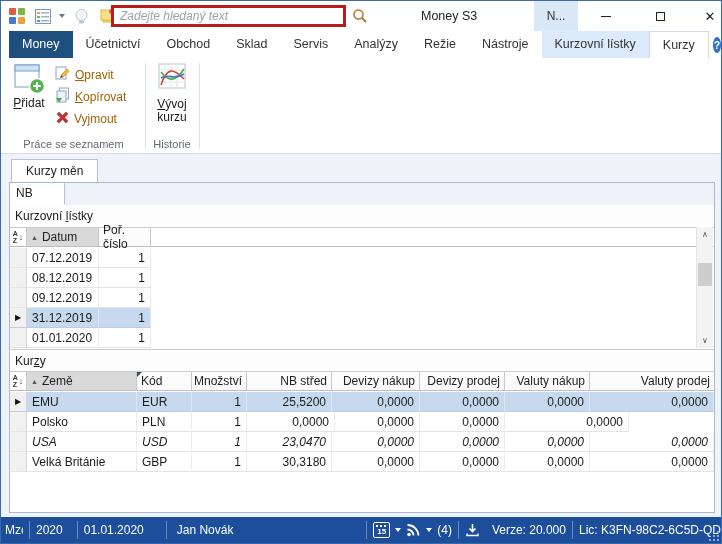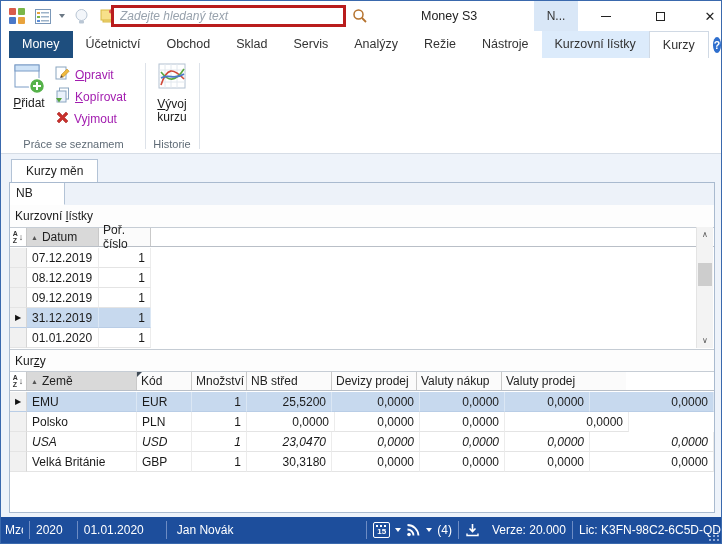--- a/index.html
+++ b/index.html
@@ -29,38 +29,38 @@
 .rtab.ctx { background:#dcebfb; }
 .rtab.active { background:#fff; border:1px solid #d0d9e4; border-bottom:none; }
 .helpbtn { margin-left:4px; align-self:center; width:16px; height:16px; border-radius:50%; background:#2f6fce; color:#fff; font-size:10.5px; font-weight:bold; text-align:center; line-height:16px; }
 
 
 .ribbonbody { position:absolute; left:0; top:57px; width:720px; height:96px; background:#fff; border-bottom:1px solid #d6dde6; }
 .grp-sep { position:absolute; top:5px; height:86px; width:1px; background:#dde2e9; }
 .grouplabel { position:absolute; bottom:3px; font-size:11px; color:#5f6b76; text-align:center; }
 .bigbtn { position:absolute; top:3px; width:46px; height:74px; display:flex; flex-direction:column; align-items:center; font-size:12px; color:#1a1a1a; }
 .bigbtn .lbl { margin-top:2px; text-align:center; line-height:13px; }
-.smallbtn { position:absolute; left:54px; width:86px; height:21px; display:flex; align-items:center; gap:4px; font-size:12px; color:#a21caf; }
+.smallbtn { position:absolute; left:54px; width:86px; height:21px; display:flex; align-items:center; gap:4px; font-size:12px; color:#a16207; }
 u { text-decoration:underline; }
 
 
 .docarea { position:absolute; left:0; top:153px; width:720px; height:363px; background:#eef3fa; }
 .doctab { position:absolute; left:10px; top:5px; height:23px; padding:0 14px; background:#fff; border:1px solid #b3c3d6; border-bottom:none; line-height:22px; font-size:12px; color:#222; }
 .panel { position:absolute; left:8px; top:28px; width:706px; height:331px; background:#fff; border:1px solid #a9bacf; }
 .subtabrow { position:absolute; left:0; top:0; width:704px; height:22px; background:#edf2f9; }
 .subtab { position:absolute; left:0; top:0; height:22px; width:55px; background:#fff; border-right:1px solid #b3c3d6; border-bottom:1px solid #fff; line-height:21px; padding-left:6px; font-size:12px; color:#222; }
 .seclabel { position:absolute; left:0; width:704px; height:22px; line-height:22px; padding-left:5px; font-size:12px; color:#1a1a1a; background:#fdfdfd; }
 .sec1 { top:22px; } .sec2 { top:166px; border-top:1px solid #c5ccd4; }
 
 
 .thead { position:absolute; left:0; display:flex; height:20px; border-top:1px solid #c6cdd5; border-bottom:1px solid #b9bfc7; font-size:12px; color:#222; background:#fff; }
 .t1head { top:44px; width:704px; } .t2head { top:188px; width:704px; }
 .hc { border-right:1px solid #c9c9c9; display:flex; align-items:center; padding:0 4px; position:relative; background:#fbfbfb; }
 .hc.sorted { background:#d9d9d9; }
-.hc.num { }
+.hc.num { justify-content:flex-end; }
 .hc.iconcell { justify-content:center; padding:0; background:#fff; }
 .hc.fill { border-right:none; background:#fff; flex:1; }
 .sort-asc { font-size:7px; color:#555; margin-right:4px; }
 .azicon { display:flex; align-items:center; line-height:1; }
 .azicon .ltrs { display:flex; flex-direction:column; font-size:7px; font-weight:bold; color:#333; }
 .azicon .arr { font-size:9px; color:#333; margin-left:1px; }
 .corner-tri { position:absolute; left:0; top:0; width:0; height:0; border-top:5px solid #3f4a56; border-right:5px solid transparent; }
 .trow { position:absolute; left:0; display:flex; height:20px; font-size:12px; color:#1a1a1a; }
 .tc { display:flex; align-items:center; padding:0 5px; border-bottom:1px solid #e4e4e4; border-right:1px solid #ececec; background:#fff; overflow:hidden; white-space:nowrap; }
 .tc.num { justify-content:flex-end; }
@@ -311,20 +311,23 @@
         <div class="hc w-kod">
             <span class="corner-tri"></span>
             <span>Kód</span>
           </div>
         <div class="hc num w-mnoz">
             <span>Množství</span>
           </div>
         <div class="hc num w-nbs">
             <span>NB střed</span>
           </div>
+        <div class="hc num w-dn">
+            <span>Devizy nákup</span>
+          </div>
         <div class="hc num w-dp">
             <span>Devizy prodej</span>
           </div>
         <div class="hc num w-vn">
             <span>Valuty nákup</span>
           </div>
         <div class="hc num w-vp" style="border-right:none;">
             <span>Valuty prodej</span>
           </div>
       </div>

